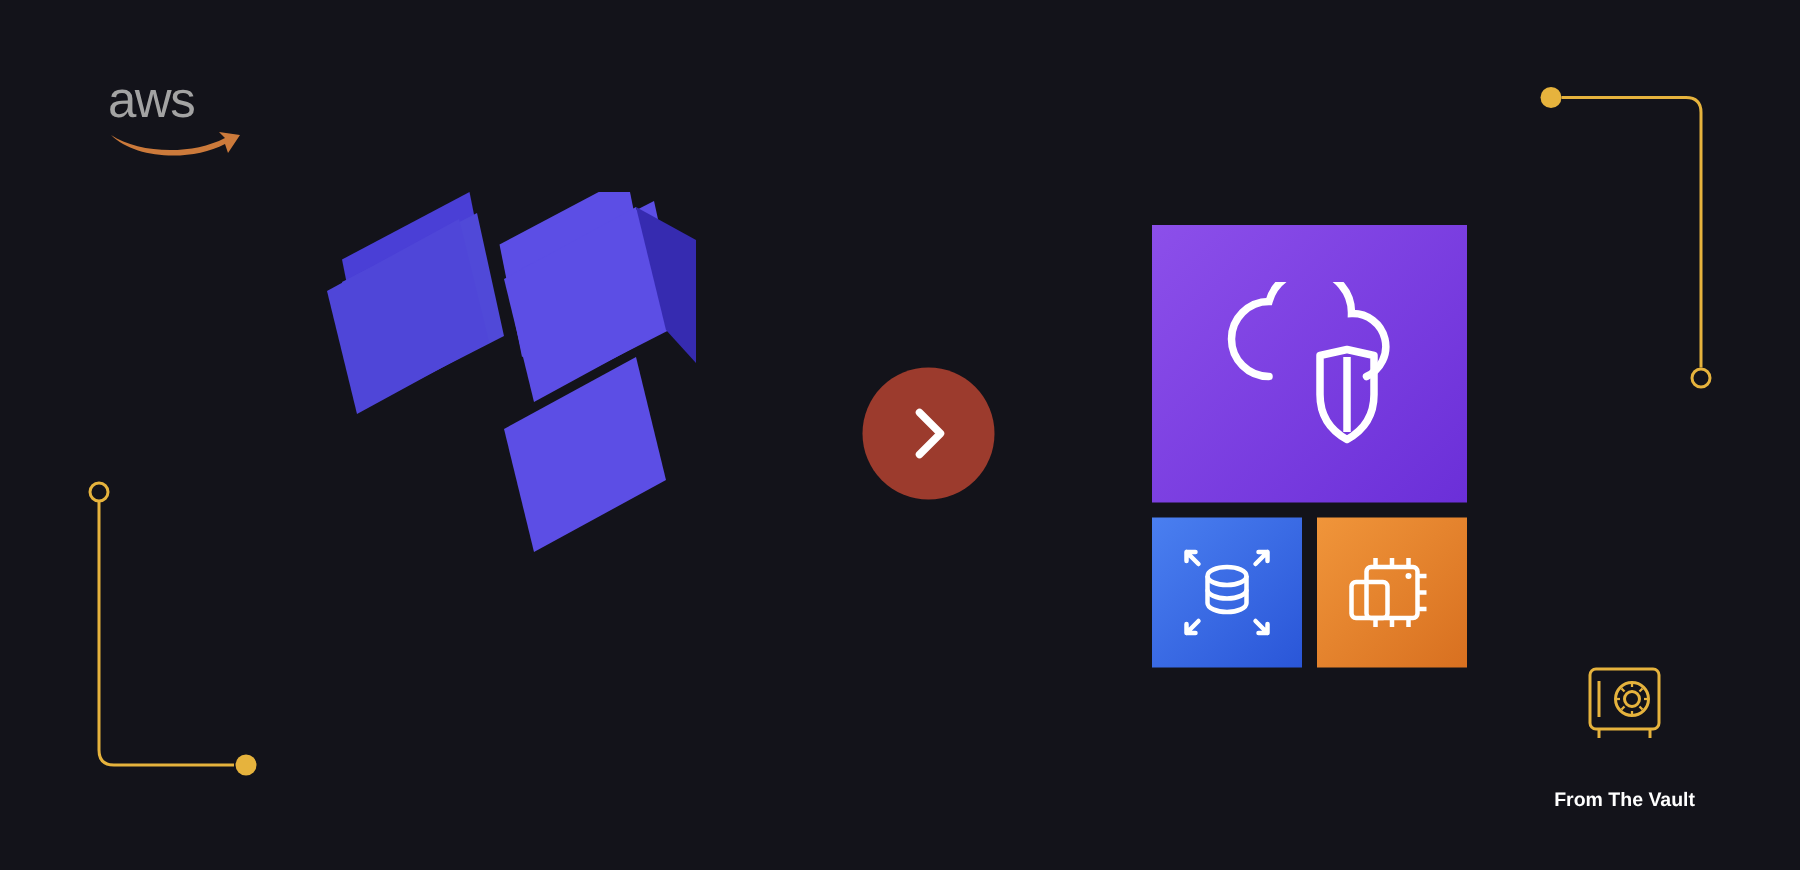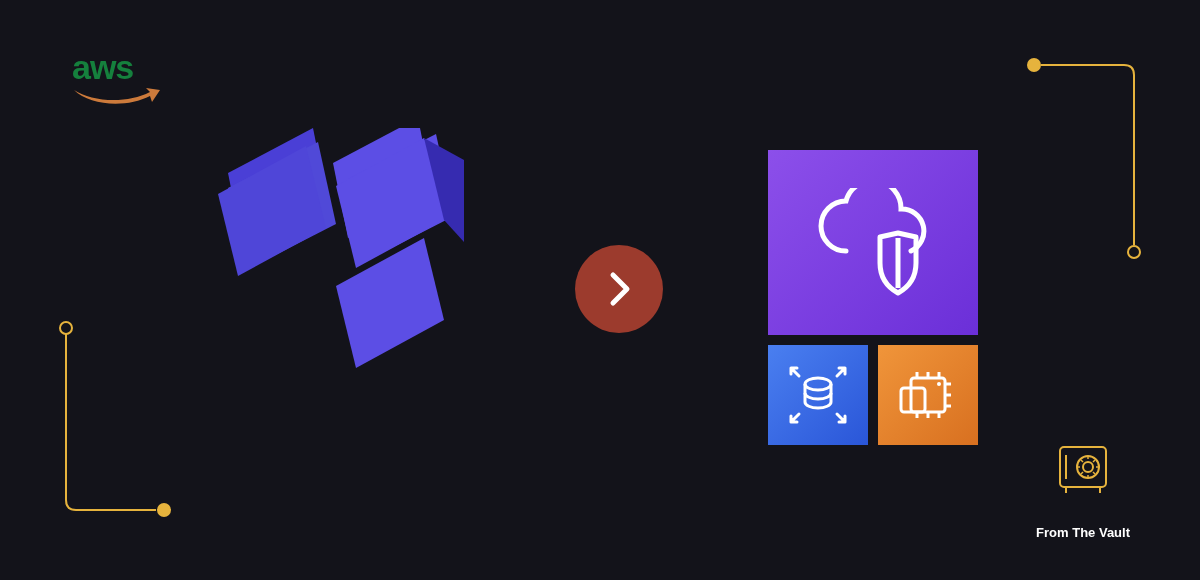--- a/index.html
+++ b/index.html
@@ -13,23 +13,23 @@
   }
 
   
   .aws-logo {
     position: absolute;
     top: 50px;
     left: 72px;
     width: 90px;
   }
   .aws-text {
-    color: #15803d;
+    color: #a3a3a3;
     font-size: 34px;
-    font-weight: 700;
+    font-weight: 400;
     letter-spacing: -1px;
     line-height: 1;
   }
   .aws-swoosh {
     margin-top: 2px;
   }
 
   
   .circuit-tr {
     position: absolute;

